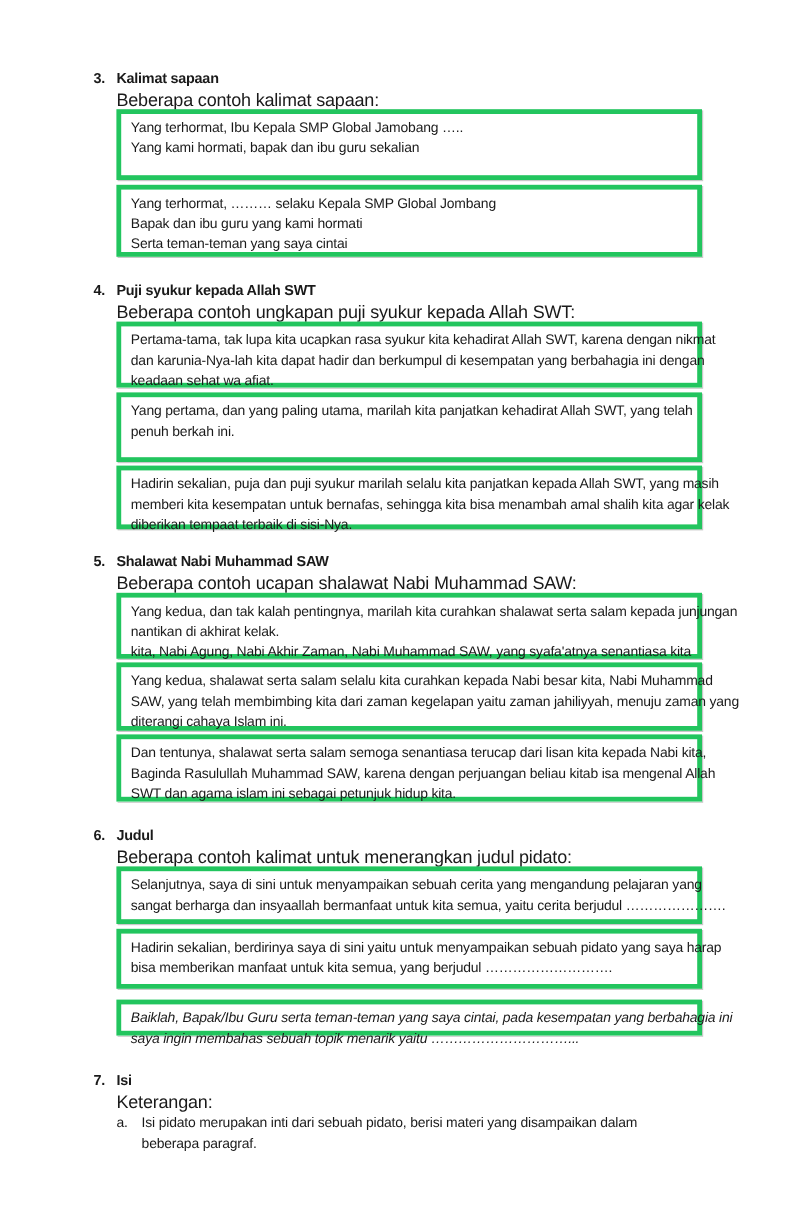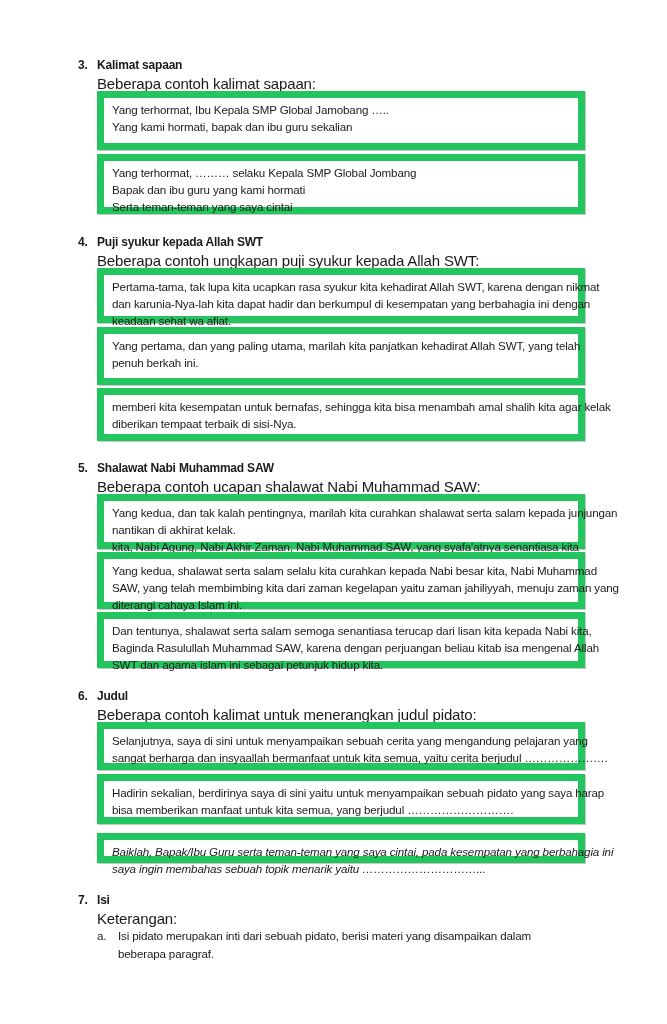--- a/index.html
+++ b/index.html
@@ -8,21 +8,21 @@
       font-family: "Liberation Sans", sans-serif; color: #1a1a1a;
       font-size: 11.6px;
     }
     .section { position: absolute; left: 78px; width: 530px; }
     .sec-head { position: relative; height: 16px; font-weight: bold; font-size: 12px; letter-spacing: -0.2px; }
     .sec-num { position: absolute; left: 0; top: 0; }
     .sec-title { position: absolute; left: 19px; top: 0; text-align: right; }
     .sec-intro { position: absolute; left: 19px; font-size: 15px; letter-spacing: -0.15px; }
     .box {
       position: absolute; left: 19px; width: 488px;
-      border: 7px solid #22c55e; box-shadow: 1px 1px 0 #c8c8c8;
+      border: 4px solid #22c55e; box-shadow: 1px 1px 0 #c8c8c8;
       padding: 3px 8px 0 8px; box-sizing: border-box;
       line-height: 17px; font-size: 11.6px; letter-spacing: -0.15px;
     }
     .box .line { display: block; white-space: nowrap; }
     .list-item { position: absolute; left: 19px; width: 500px; font-size: 11.6px; line-height: 18px; letter-spacing: -0.15px; }
     .list-item .marker { position: absolute; left: 0; top: 0; }
     .list-item .text { position: absolute; left: 21px; top: 0; width: 460px; }
   </style>
 </head>
 <body>
@@ -53,20 +53,21 @@
   <div class="box" style="top:33px;height:55px;">
     <span class="line">Pertama-tama, tak lupa kita ucapkan rasa syukur kita kehadirat Allah SWT, karena dengan nikmat</span>
     <span class="line">dan karunia-Nya-lah kita dapat hadir dan berkumpul di kesempatan yang berbahagia ini dengan</span>
     <span class="line">keadaan sehat wa afiat.</span>
   </div>
   <div class="box" style="top:92px;height:58px;">
     <span class="line">Yang pertama, dan yang paling utama, marilah kita panjatkan kehadirat Allah SWT, yang telah</span>
     <span class="line">penuh berkah ini.</span>
   </div>
   <div class="box" style="top:153px;height:53px;">
+    <span class="line">Hadirin sekalian, puja dan puji syukur marilah selalu kita panjatkan kepada Allah SWT, yang masih</span>
     <span class="line">memberi kita kesempatan untuk bernafas, sehingga kita bisa menambah amal shalih kita agar kelak</span>
     <span class="line">diberikan tempaat terbaik di sisi-Nya.</span>
   </div>
 </div>
 
 <div class="section" style="top:461px;">
   <div class="sec-head">
     <span class="sec-num">5.</span>
     <span class="sec-title">Shalawat Nabi Muhammad SAW</span>
   </div>

